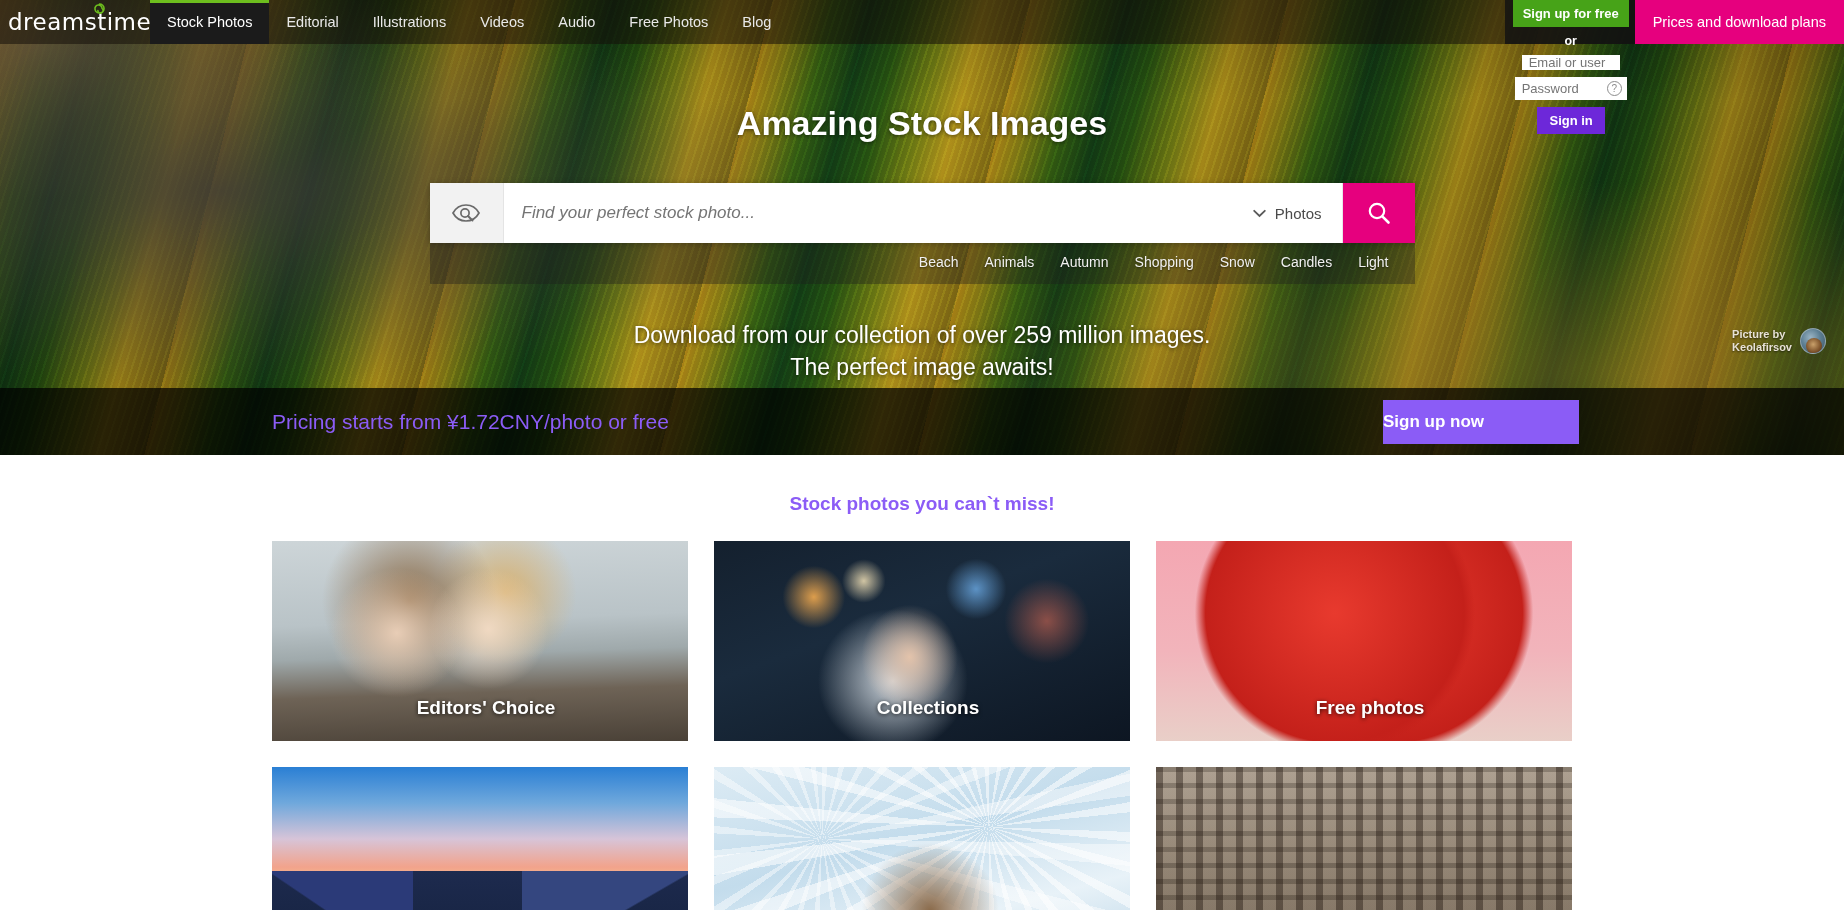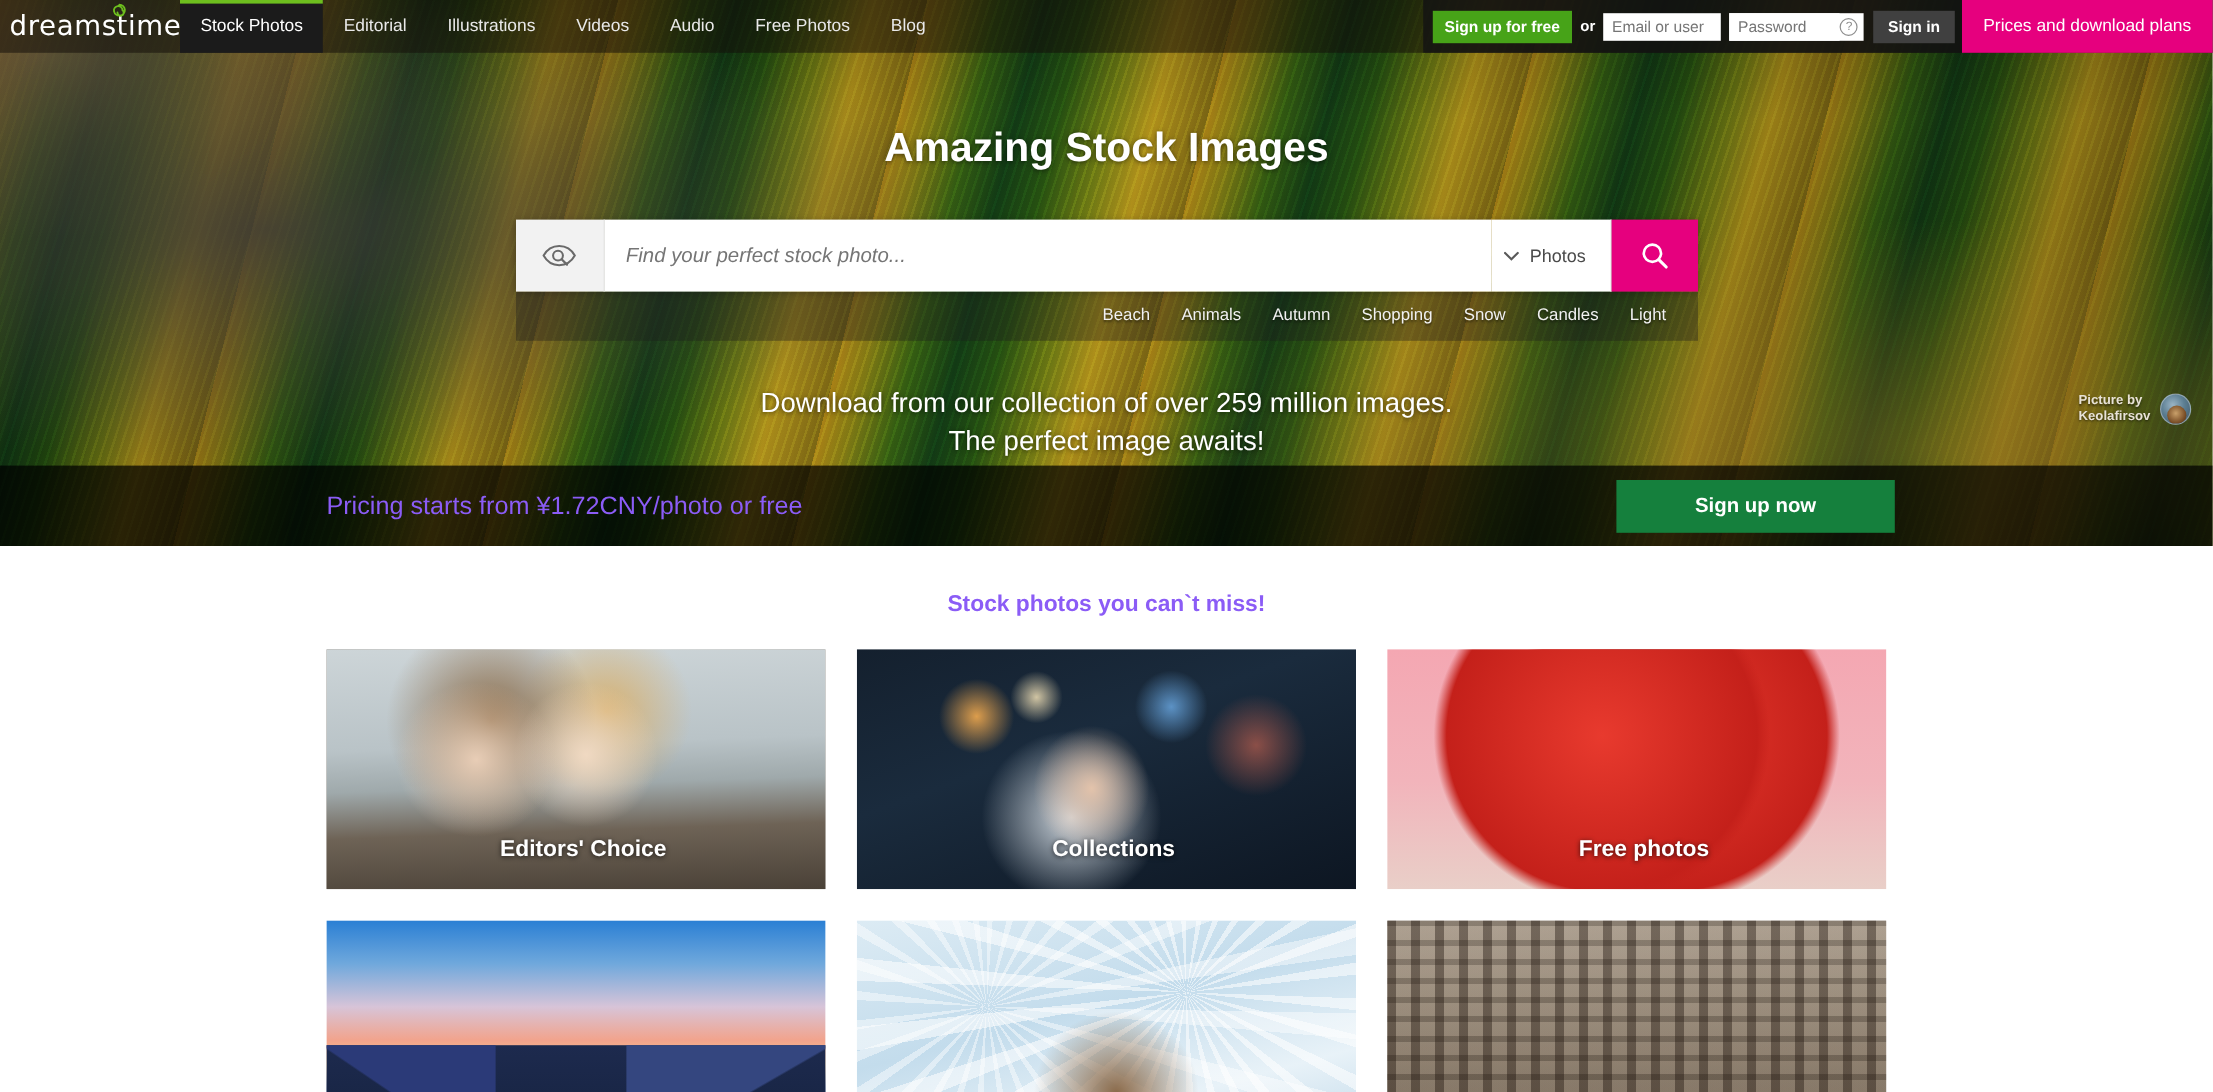--- a/index.html
+++ b/index.html
@@ -70,20 +70,21 @@
     margin-left: auto;
     display: flex;
     align-items: stretch;
   }
   .auth-block {
     display: flex;
     align-items: center;
     background: rgba(18,18,18,0.82);
     padding: 0 6px 0 8px;
     gap: 7px;
+    flex-direction: column;
   }
   .btn-signup-free {
     background: #47a318;
     color: #ffffff;
     font-size: 13px;
     font-weight: bold;
     border: none;
     padding: 6px 10px;
     cursor: pointer;
     white-space: nowrap;
@@ -110,21 +111,21 @@
     border: 1.3px solid #8d8d8d;
     border-radius: 50%;
     color: #8d8d8d;
     font-size: 10px;
     line-height: 13px;
     text-align: center;
     cursor: pointer;
     flex: none;
   }
   .btn-signin {
-    background: #404040;
+    background: #6d28d9;
     color: #ffffff;
     font-size: 13px;
     font-weight: bold;
     border: none;
     padding: 6px 12px;
     cursor: pointer;
     margin-left: 1px;
   }
   .btn-prices {
     background: #e6007e;
@@ -297,28 +298,28 @@
     z-index: 6;
   }
   .price-text {
     color: #8b5cf6;
     font-size: 21px;
     margin-left: 272px;
   }
   .btn-signup-now {
     margin-left: auto;
     margin-right: 265px;
-    background: #15803d;
+    background: #8b5cf6;
     color: #ffffff;
     font-size: 17px;
     font-weight: bold;
     border: none;
     padding: 12px 0;
-    width: 232px;
-    text-align: center;
+    width: 196px;
+    text-align: left;
     cursor: pointer;
   }
 
   
   .main {
     background: #ffffff;
     padding-top: 38px;
   }
   .section-title {
     text-align: center;

